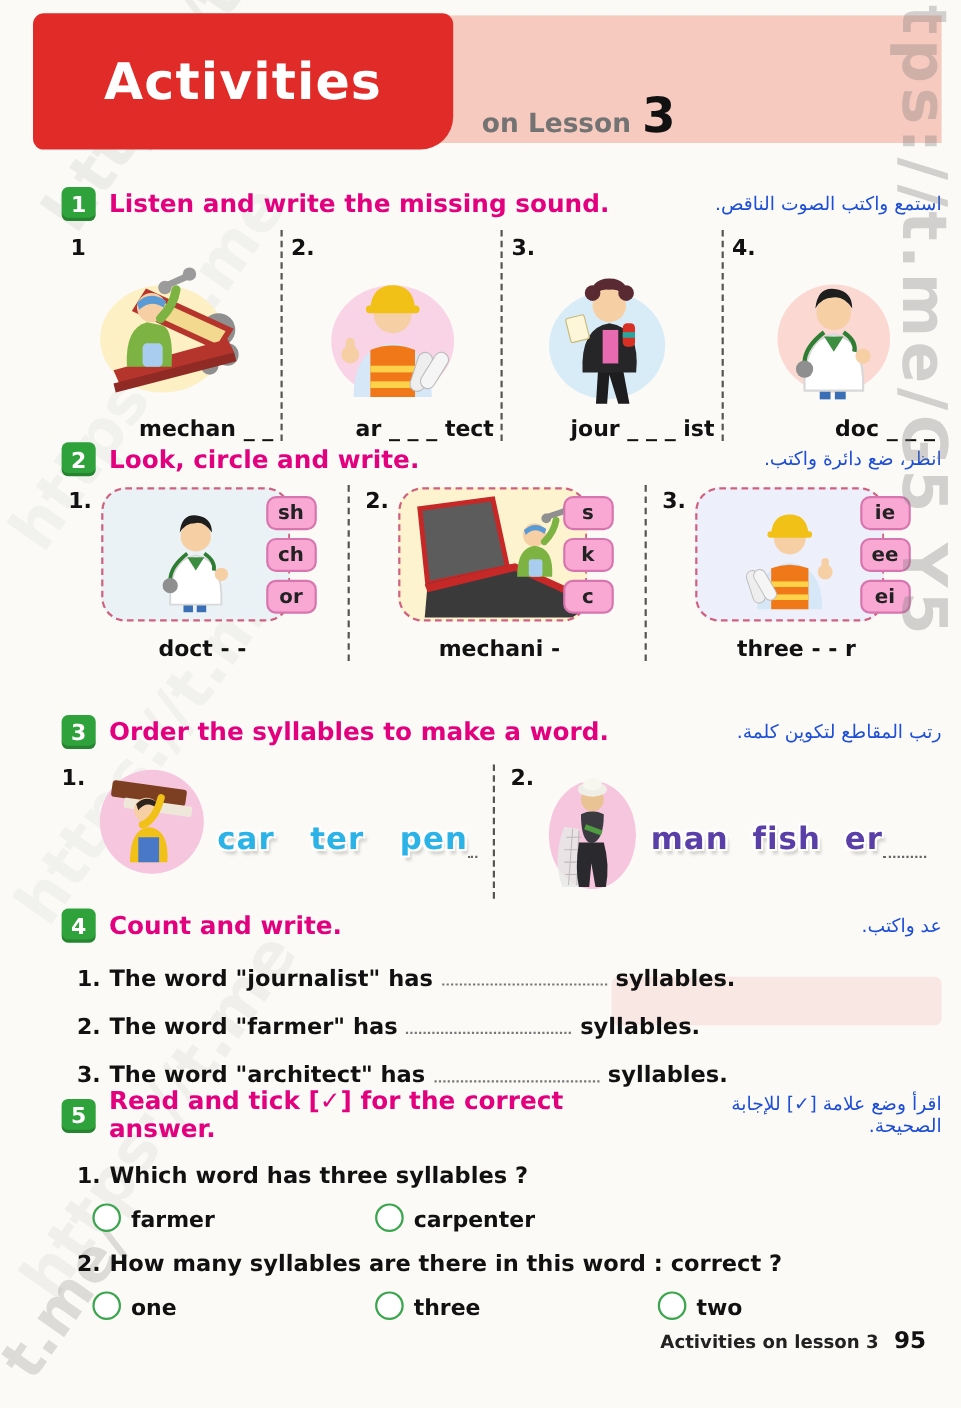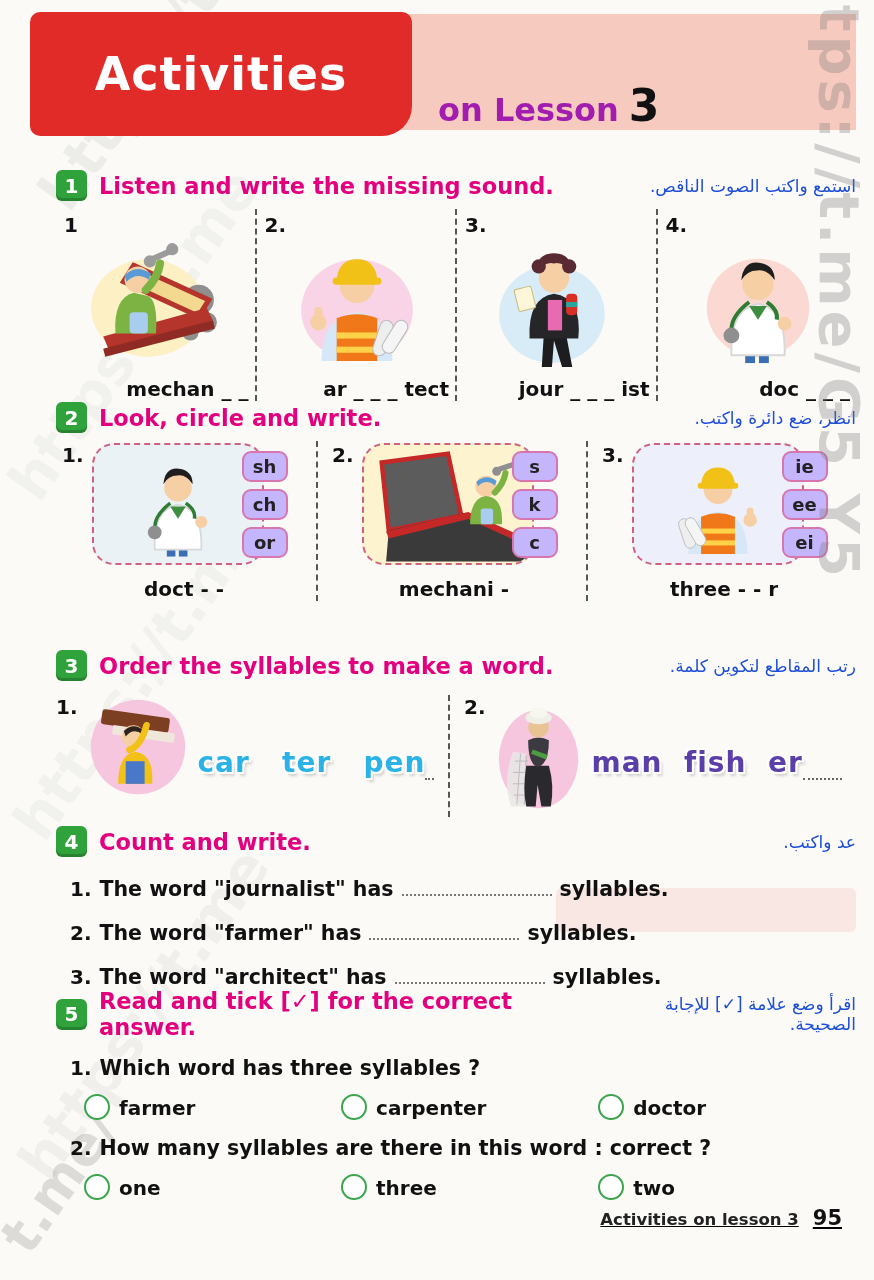--- a/index.html
+++ b/index.html
@@ -20,21 +20,21 @@
   .bleed { position:absolute; top:888px; left:556px; width:300px; height:44px;
     background:rgba(240,165,165,.22); border-radius:6px; z-index:0; }
 
   
   .pink-strip { position:absolute; top:14px; left:380px; width:476px; height:116px; background:#f6cabe; }
   .red-banner { position:absolute; top:12px; left:30px; width:382px; height:124px;
     background:#e12b28; border-radius:10px 10px 30px 10px;
     display:flex; align-items:center; justify-content:center; z-index:2; }
   .red-banner .t { color:#fff; font-size:46px; font-weight:bold; letter-spacing:1px; }
   .lesson-wrap { position:absolute; top:80px; left:438px; z-index:2; display:flex; align-items:baseline; gap:10px; }
-  .lesson-wrap .lp { font-size:32px; font-weight:bold; color:#a21caf; }
+  .lesson-wrap .lp { font-size:24px; font-weight:bold; color:#737373; }
   .lesson-wrap .ln { font-size:44px; font-weight:bold; color:#111; }
   .note-box { position:absolute; top:60px; left:712px; width:92px; min-height:100px; background:#fff;
     border:2px dashed #8a8a8a; border-radius:6px; padding:7px 6px; z-index:3;
     direction:rtl; text-align:right; font-size:13.5px; line-height:1.45; color:#222; }
 
   
   .sec { position:absolute; left:56px; width:800px; z-index:2; }
   .sec-head { display:flex; align-items:center; gap:12px; }
   .badge { width:31px; height:31px; background:#2fa23c; border-radius:6px; color:#fff;
     font-size:20px; font-weight:bold; display:flex; align-items:center; justify-content:center;
@@ -56,21 +56,21 @@
   .s2-item { flex:1; padding:2px 10px 0 6px; }
   .s2-item + .s2-item { border-left:2px dashed #555; padding-left:14px; }
   .s2-top { display:flex; gap:6px; }
   .s2-boxwrap { position:relative; margin-left:2px; }
   .s2-box { width:172px; height:122px; border:2px dashed #d0607f; border-radius:22px;
     display:flex; align-items:center; justify-content:center; overflow:hidden; }
   .bg-blue { background:#eaf2f6; }
   .bg-plain { background:#fdf3cf; border-radius:22px; }
   .bg-lav { background:#edeffa; }
   .s2-opts { position:absolute; right:-24px; top:8px; display:flex; flex-direction:column; gap:7px; z-index:3; }
-  .chip { width:46px; height:31px; background:#c4b5fd; border:2px solid #d776ae; border-radius:9px;
+  .chip { width:46px; height:31px; background:#f9a8d4; border:2px solid #d776ae; border-radius:9px;
     display:flex; align-items:center; justify-content:center; font-size:18px; font-weight:bold; color:#222; }
   .s2-word { text-align:center; font-size:20px; font-weight:600; color:#111; margin-top:12px; white-space:pre; }
 
   
   .s3-row { display:flex; margin-top:14px; }
   .s3-item { flex:1; display:flex; gap:8px; padding-right:14px; }
   .s3-item + .s3-item { border-left:2px dashed #555; padding-left:14px; }
   .s3-right { flex:1; display:flex; flex-direction:row; align-items:center; padding-top:12px; }
   .syll { font-size:28px; font-weight:bold; white-space:pre; letter-spacing:1px;
     text-shadow:2px 2px 0 #fff,-2px -2px 0 #fff,2px -2px 0 #fff,-2px 2px 0 #fff,3px 4px 3px rgba(0,0,0,.18); }
@@ -83,21 +83,21 @@
   .dotted-fill { display:inline-block; width:150px; border-bottom:2px dotted #777; height:16px; }
 
   
   .q-text { display:flex; gap:8px; font-size:20.5px; font-weight:600; color:#111; margin-top:16px; }
   .q-opts { display:flex; margin-top:14px; padding-left:28px; }
   .opt { width:33.3%; display:flex; align-items:flex-end; gap:9px; }
   .radio { width:26px; height:26px; border:2px solid #3aa54d; border-radius:50%; background:#fff; flex:0 0 auto; }
   .opt-label { font-size:20px; font-weight:600; color:#111; }
 
   
-  .footer { position:absolute; top:1206px; right:32px; display:flex; align-items:baseline; gap:14px; z-index:2;text-decoration:underline; }
+  .footer { position:absolute; top:1206px; right:32px; display:flex; align-items:baseline; gap:14px; z-index:2; }
   .footer .fl { font-size:16.5px; font-weight:600; color:#222; }
   .footer .pn { font-size:21px; font-weight:bold; color:#111; }
 </style>
 </head>
 <body>
 
 <div class="page">
 
   <div class="wm-vert">https://t.me/G5 Y5</div>
   <div class="wm-diag wm-d1">https://t.me</div>
@@ -391,24 +391,20 @@
     </div>
     <div class="q-opts">
       <div class="opt">
         <span class="radio"></span>
         <span class="opt-label">farmer</span>
       </div>
       <div class="opt">
         <span class="radio"></span>
         <span class="opt-label">carpenter</span>
       </div>
-      <div class="opt">
-        <span class="radio"></span>
-        <span class="opt-label">doctor</span>
-      </div>
     </div>
     <div class="q-text" style="padding-left:14px;">
       <span class="item-num">2.</span>
       <span>How many syllables are there in this word : correct ?</span>
     </div>
     <div class="q-opts">
       <div class="opt">
         <span class="radio"></span>
         <span class="opt-label">one</span>
       </div>

